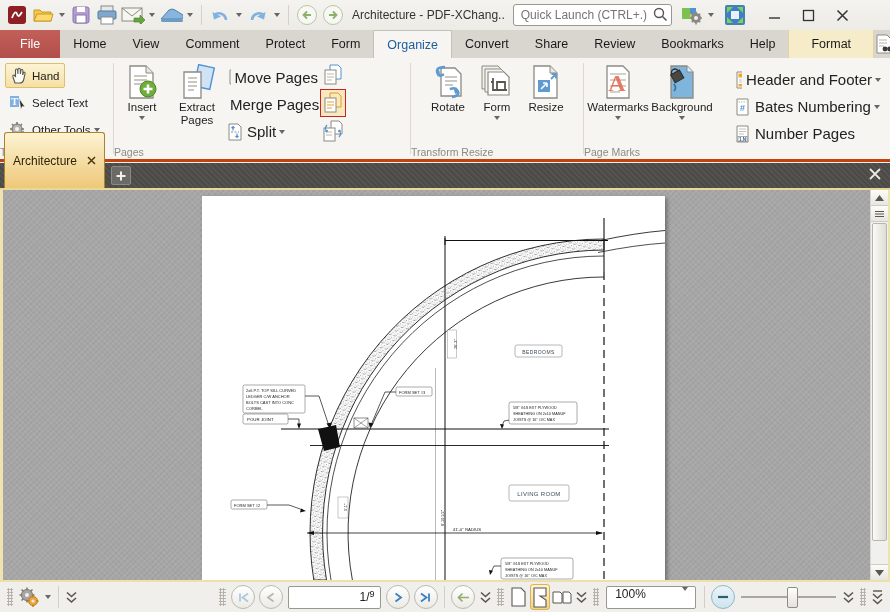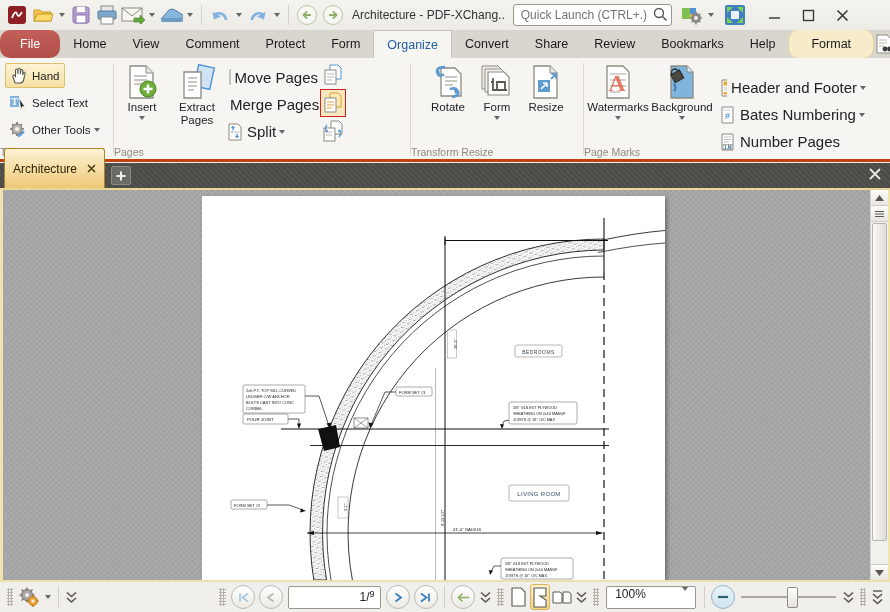--- a/index.html
+++ b/index.html
@@ -12,21 +12,21 @@
   .caret{width:0;height:0;border-left:3.5px solid transparent;border-right:3.5px solid transparent;border-top:4px solid #666;margin:0 3px;}
   .tb-sep{width:1px;height:20px;background:#d4d1ca;margin:0 5px;}
   .title-text{margin-left:6px;white-space:nowrap;color:#333;}
   .quicklaunch{position:relative;margin-left:8px;}
   .quicklaunch input{width:128px;height:20px;border:1px solid #9a978f;border-radius:3px;padding:0 22px 0 7px;
             font-family:"Liberation Sans",sans-serif;font-size:12px;color:#444;background:#fff;}
   .ql-mag{position:absolute;right:4px;top:3px;}
   .winbtn{width:34px;height:26px;display:flex;align-items:center;justify-content:center;}
   
   .tabrow{position:absolute;top:30px;left:0;right:0;height:28px;background:#d9d6d0;display:flex;align-items:stretch;}
-  .rtab{padding:0 13px;display:flex;align-items:center;font-size:12.5px;color:#1a1a1a;cursor:default;border-radius:10px;}
+  .rtab{padding:0 13px;display:flex;align-items:center;font-size:12.5px;color:#1a1a1a;cursor:default;}
   .rtab.file{background:linear-gradient(#c35f59,#b34f4b);color:#fff;padding:0 20px;}
   .rtab.active{background:#f7f5f1;color:#1f5da0;border:1px solid #c4c1ba;border-bottom:none;border-radius:2px 2px 0 0;}
   .rtab.fmt{background:#f6ecca;border-left:1px solid #e4d49b;border-right:1px solid #e4d49b;padding:0 22px;}
   .tab-spacer{flex:1;}
   .find-area{display:flex;align-items:center;gap:4px;padding-right:6px;}
   
   .ribbon{position:absolute;top:58px;left:0;right:0;height:104px;background:#f7f5f1;border-bottom:3px solid #c2410c;
           display:flex;box-sizing:border-box;}
   .rgroup{position:relative;flex:none;}
   .glabel{position:absolute;bottom:1px;left:0;right:0;font-size:10.5px;color:#8d8a80;}
@@ -42,27 +42,27 @@
   .pages{width:292px;display:flex;padding:0 2px;}
   .smallcol{width:92px;padding-top:6px;}
   .smallrow{display:flex;align-items:center;height:27px;}
   .smallrow .lbl{margin-left:4px;font-size:15px;white-space:nowrap;}
   .minicol{width:30px;padding-top:4px;display:flex;flex-direction:column;align-items:center;}
   .miniic{width:24px;height:26px;display:flex;align-items:center;justify-content:center;margin-bottom:2px;}
   .miniic.hl{background:#f7e8bf;outline:1px solid #cc2222;}
   .transform{width:168px;display:flex;justify-content:center;padding:0 2px;}
   .pagemarks{width:305px;display:flex;padding:0 2px;}
   .pm-big{width:64px;}
-  .pm-col{padding-top:16px;margin-left:5px;}
+  .pm-col{padding-top:8px;margin-left:20px;}
   
   .doctabs{position:absolute;top:163px;left:0;right:0;height:27px;background:#4b4a47;
      background-image:repeating-linear-gradient(45deg,rgba(255,255,255,.05) 0 2px,transparent 2px 4px);
      border-bottom:2px solid #e9d795;display:flex;align-items:flex-end;box-sizing:border-box;}
   .doctab{height:23px;margin-left:4px;background:linear-gradient(#fdf3d3,#eec878);border:1px solid #a8842e;border-bottom:none;
-     border-radius:3px 3px 0 0;display:flex;align-items:center;padding:8px 8px;font-size:12px;color:#2c2307;justify-content:center;}
+     border-radius:3px 3px 0 0;display:flex;align-items:center;padding:16px 8px;font-size:12px;color:#2c2307;justify-content:center;}
   .doctab .x{margin-left:10px;font-weight:bold;color:#4a3a10;}
   .plusbtn{width:18px;height:17px;margin:0 0 3px 6px;background:#6b6a66;border:1px solid #8b8a85;border-radius:2px;
      display:flex;align-items:center;justify-content:center;}
   .docx{margin-left:auto;margin-right:8px;margin-bottom:4px;}
   
   .docarea{position:absolute;top:190px;left:0;right:0;bottom:32px;background:#a7a7a7;
      background-image:repeating-linear-gradient(45deg,rgba(255,255,255,.05) 0 2px,transparent 2px 4px),
                       repeating-linear-gradient(-45deg,rgba(0,0,0,.04) 0 2px,transparent 2px 4px);
      border-left:3px solid #efe3ae;border-right:2px solid #efe3ae;box-sizing:border-box;overflow:hidden;}
   .pagecanvas{position:absolute;left:199px;top:6px;width:463px;height:384px;background:#fff;

